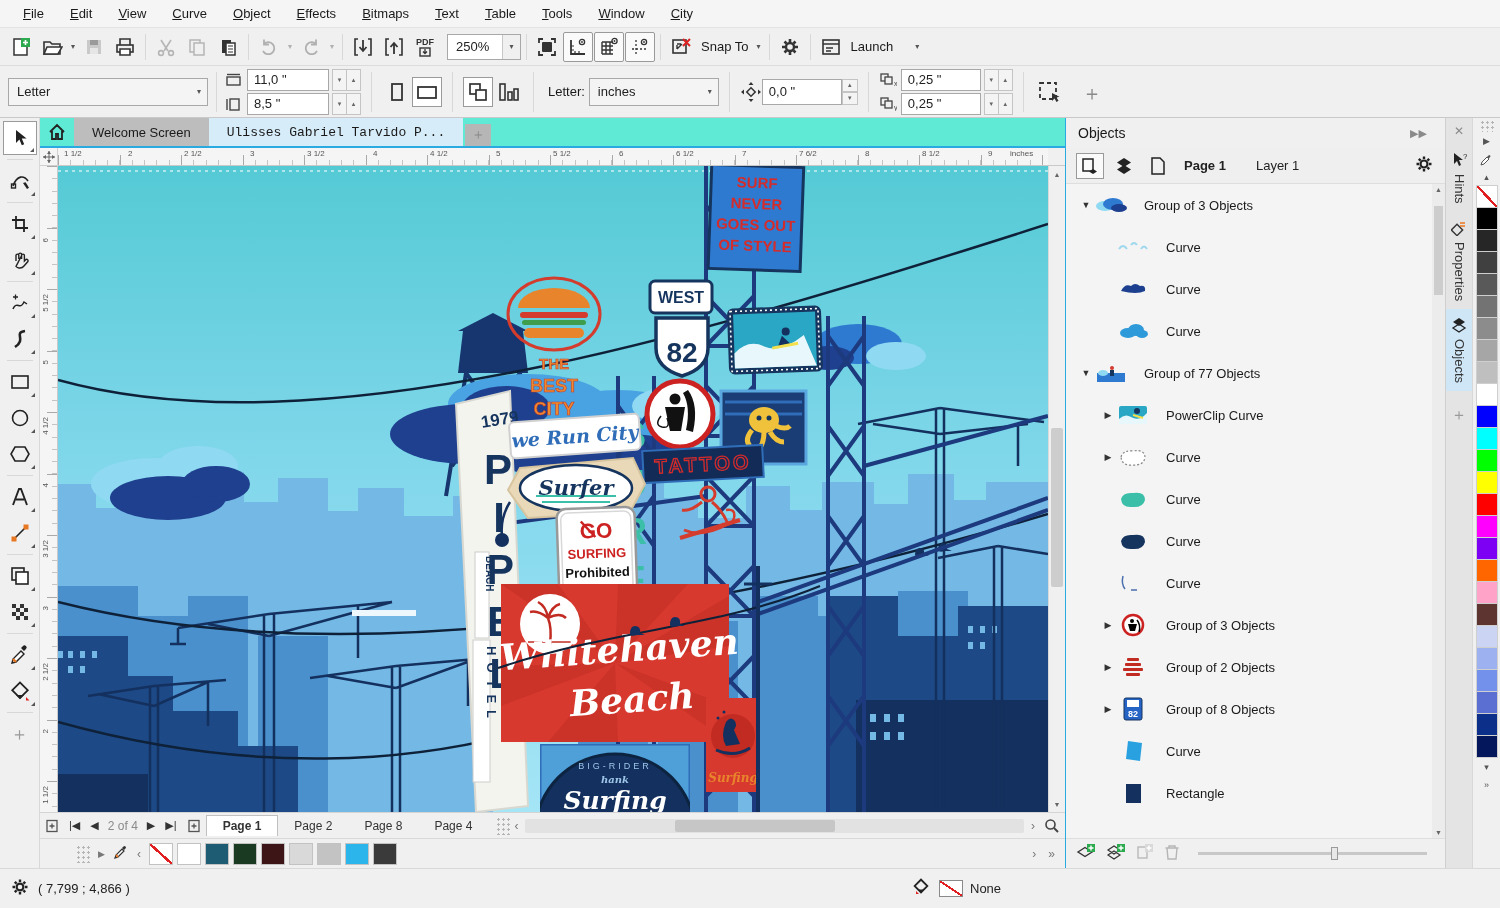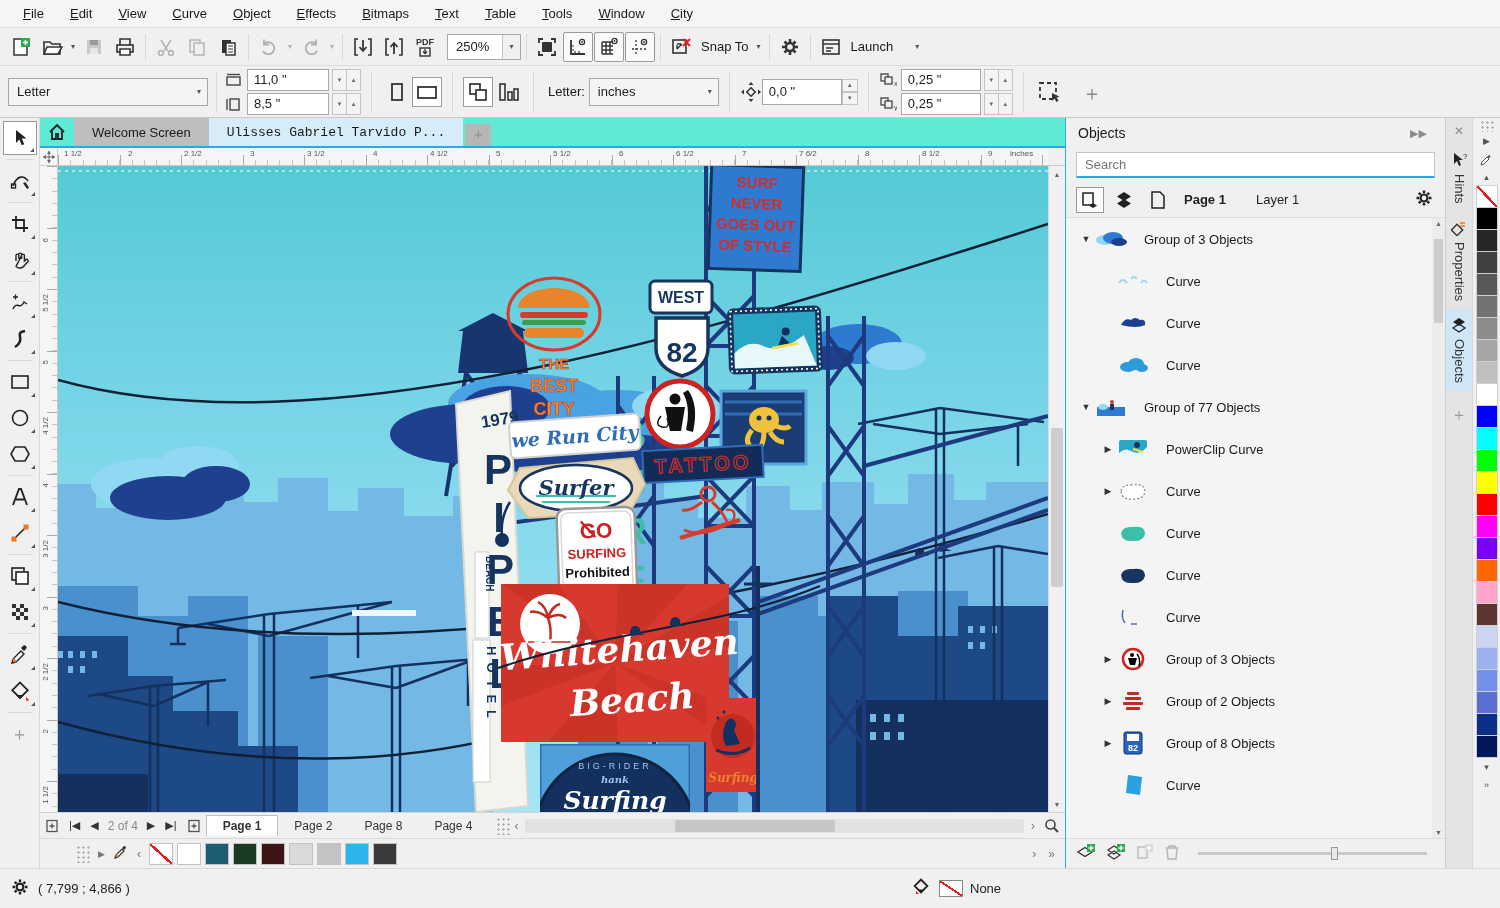--- a/index.html
+++ b/index.html
@@ -975,23 +975,20 @@
         <span class="chev" style="padding-right:10px;">»</span>
       </div>
     </div>
 
     <div class="docker">
       <div class="dk-title">
         <span style="font-size:14px;">Objects</span>
         <span class="sp"></span>
         <span class="dk-ico">▶▶</span>
       </div>
-      <div class="dk-search">
-        <input placeholder="Search" style="">
-      </div>
       <div class="dk-layerbar">
         <div class="lb-btn boxed">
             <svg width="20" height="20" viewBox="0 0 20 20">
               <path d="M3,3 h10 v12 h-10 z" fill="none" stroke="#222" stroke-width="1.5"></path>
               <path d="M13,13 l4,2.5 -4,2.5 -4,-2.5 z" fill="#222"></path>
             </svg>
           </div>
         <div class="lb-btn">
             <svg width="20" height="20" viewBox="0 0 20 20">
               <path d="M10,2 l7,4.5 -7,4.5 -7,-4.5 z" fill="#222"></path>
@@ -1153,20 +1150,29 @@
             <span class="tl">Group of 8 Objects</span>
           </div>
           <div class="trow ind1">
             <span class="arr"></span>
             <span class="thumb">
                 <svg width="36" height="24" viewBox="0 0 36 24">
                   <polygon points="13,2 27,4 25,22 11,20" fill="#29a0e0"></polygon>
                 </svg>
               </span>
             <span class="tl">Curve</span>
+          </div>
+          <div class="trow ind1">
+            <span class="arr"></span>
+            <span class="thumb">
+                <svg width="36" height="24" viewBox="0 0 36 24">
+                  <rect x="11" y="3" width="15" height="19" fill="#13305e"></rect>
+                </svg>
+              </span>
+            <span class="tl">Rectangle</span>
           </div>
         </div>
         <div class="treesb">
           <span style="font-size:7px;color:#666;padding-top:2px;">▲</span>
           <div class="t">
               <div class="th"></div>
             </div>
           <span style="font-size:7px;color:#666;padding-bottom:2px;">▼</span>
         </div>
       </div>

